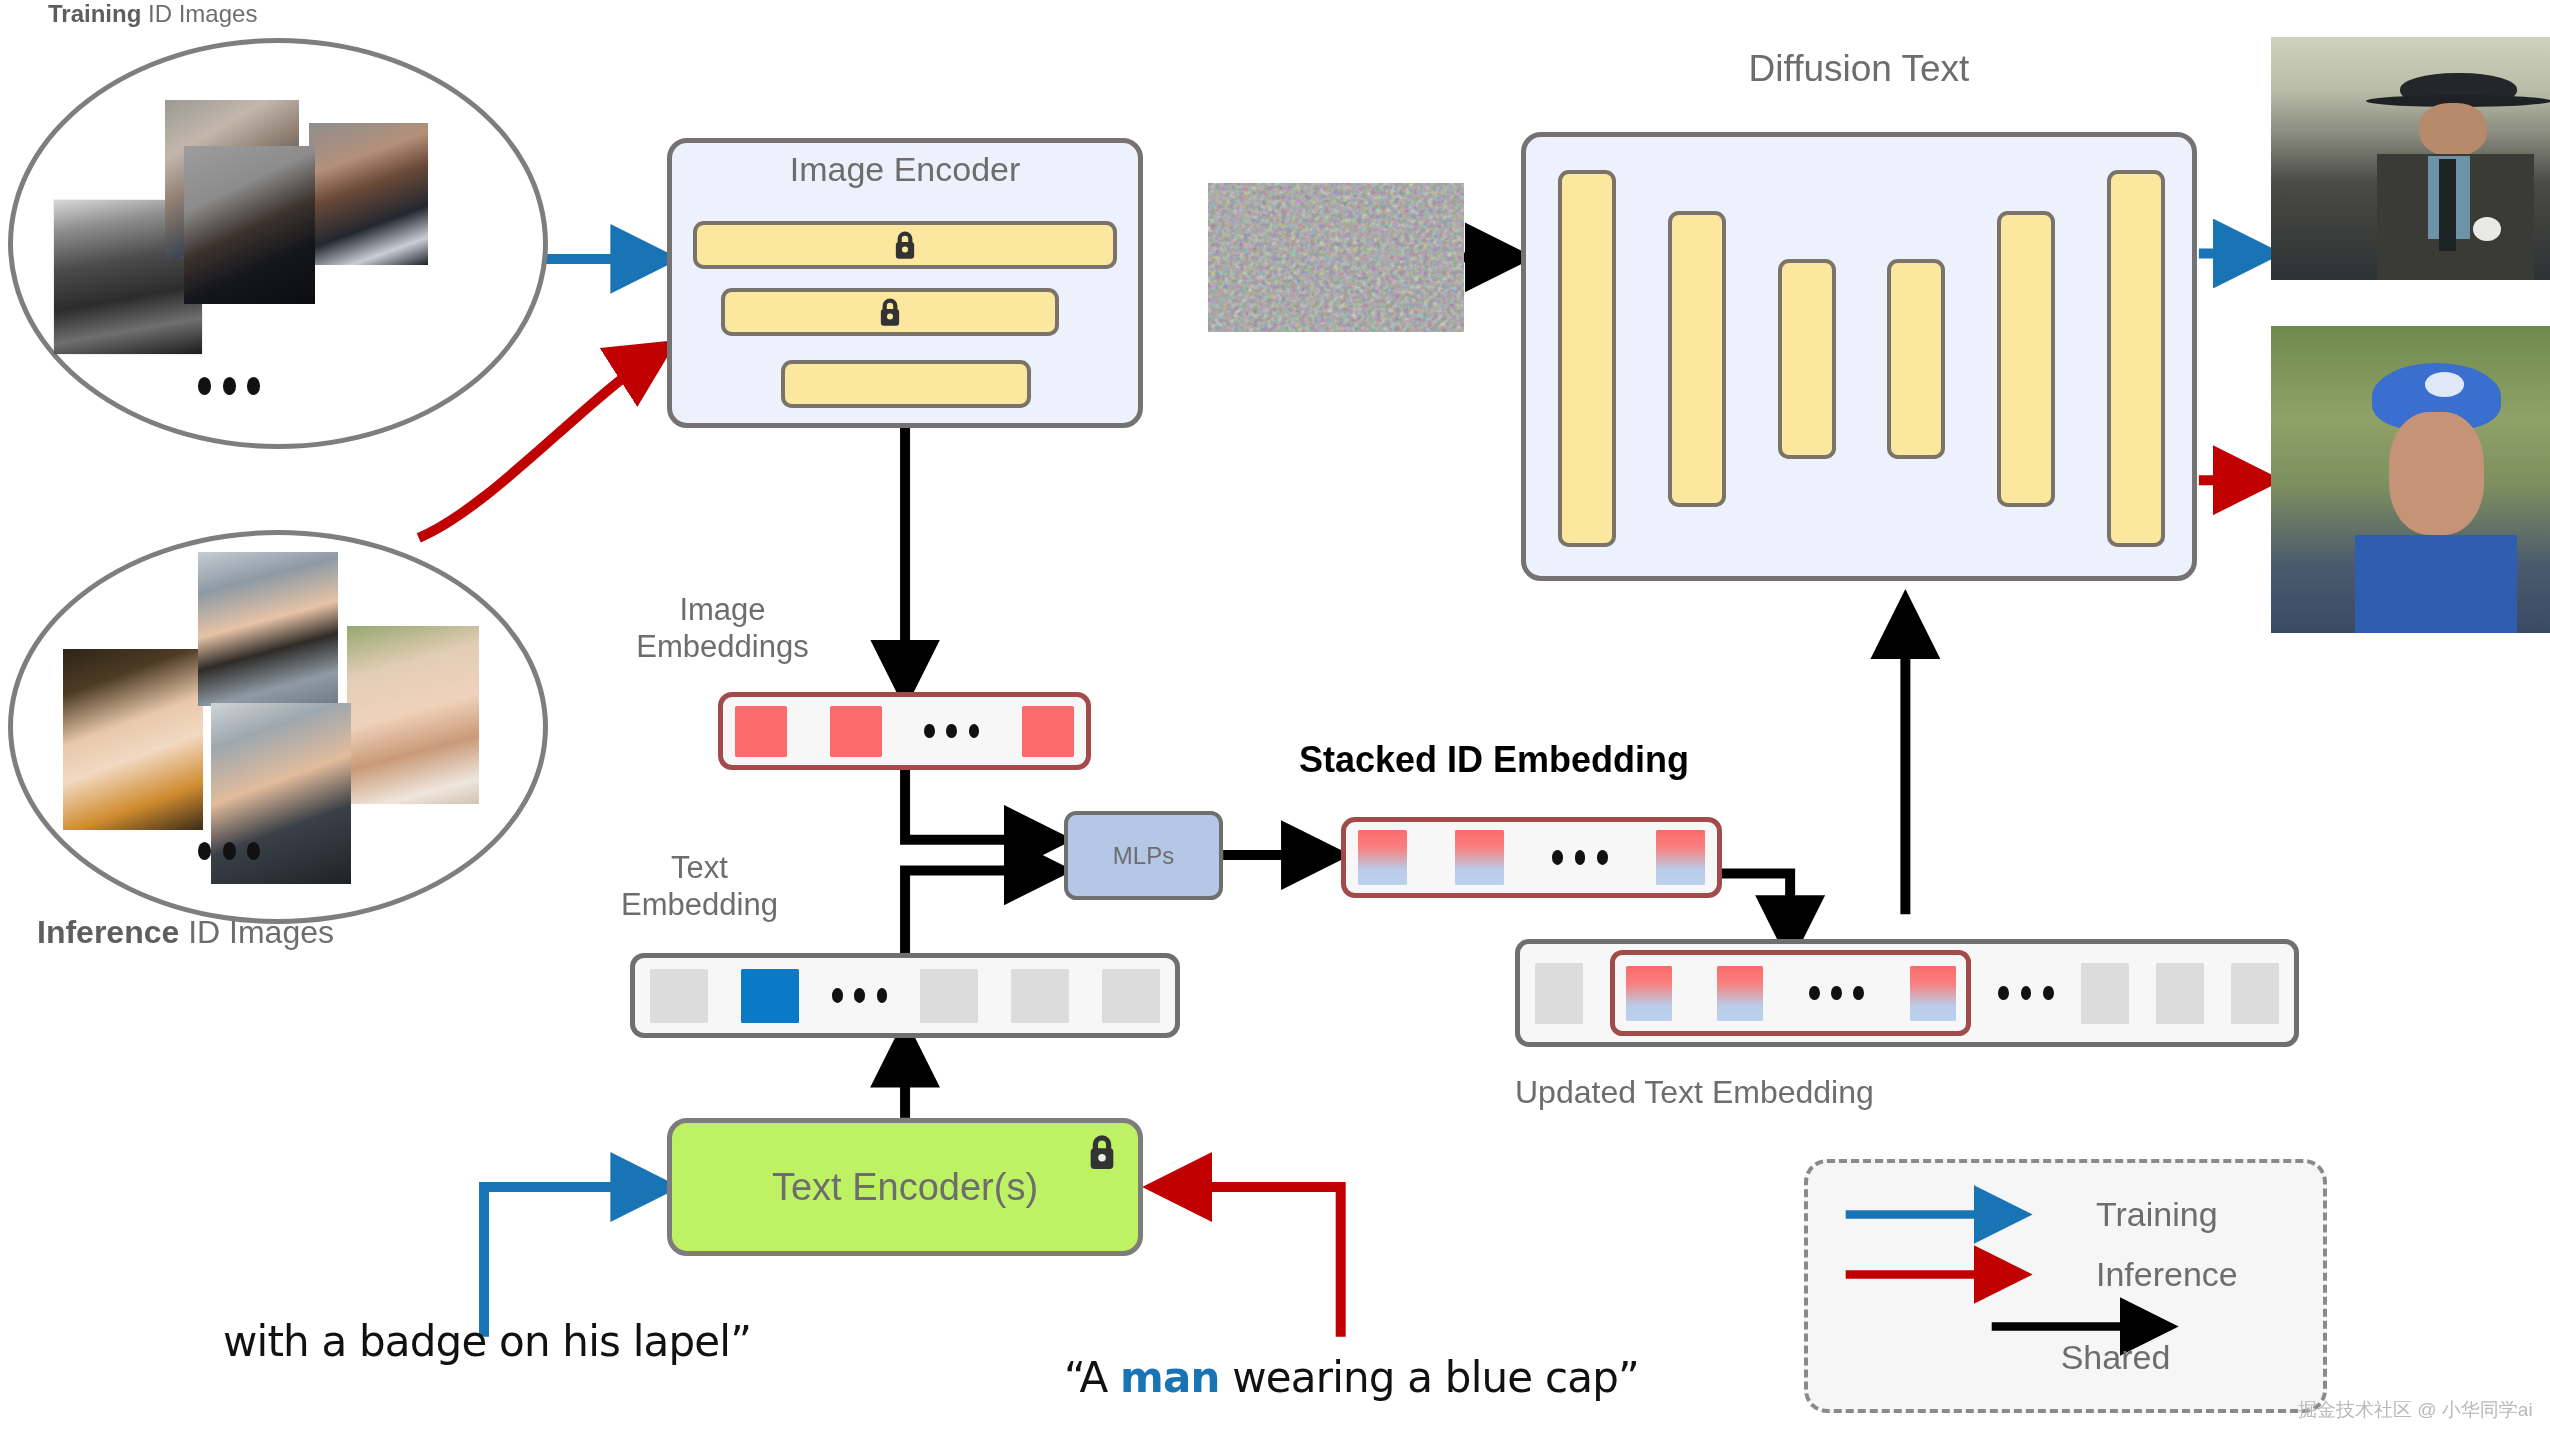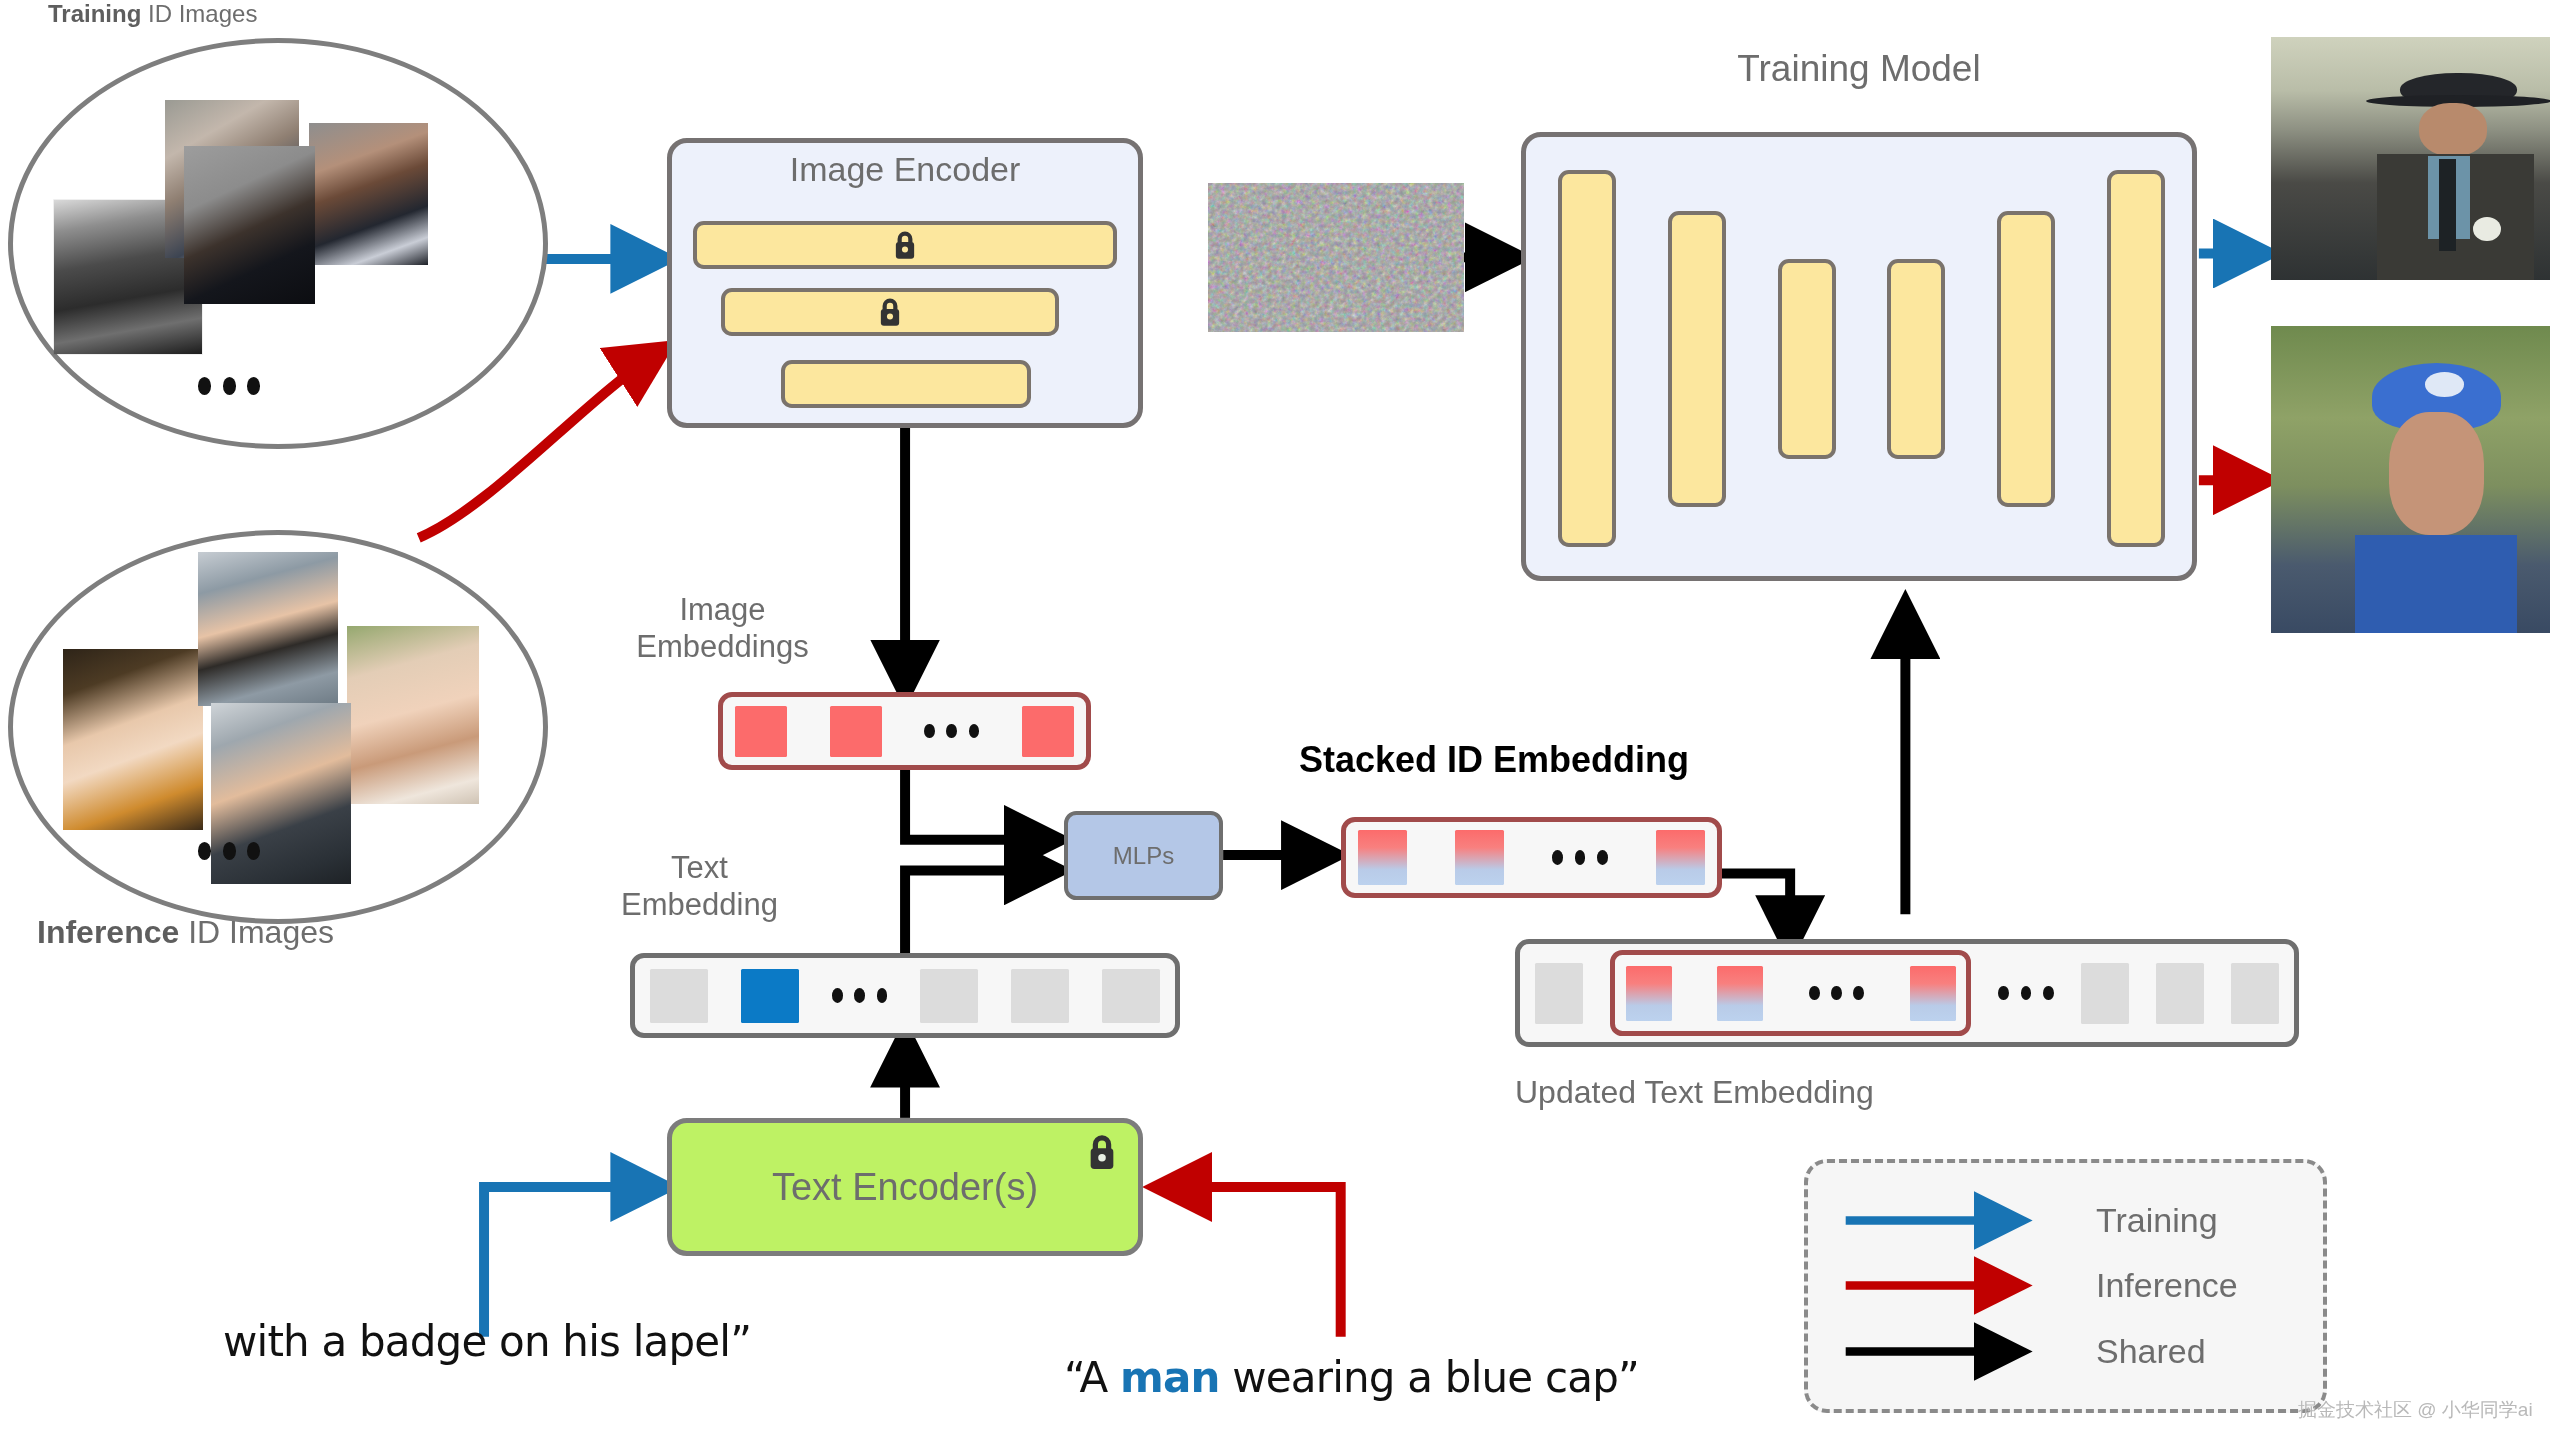--- a/index.html
+++ b/index.html
@@ -145,21 +145,21 @@
 <div class="abs" style="left:1208px;top:183px;width:256px;height:149px;overflow:hidden;background:#9a9a9a;">
   <svg width="256" height="149" viewBox="0 0 60 35" preserveAspectRatio="none">
     <filter id="nz">
         <feTurbulence type="fractalNoise" baseFrequency="0.9" numOctaves="4" stitchTiles="stitch"></feTurbulence>
       </filter>
     <rect width="60" height="35" filter="url(#nz)"></rect>
   </svg>
 </div>
 <div class="abs" style="left:1208px;top:183px;width:256px;height:149px;"></div>
 
-<div class="abs lbl" style="left:1521px;top:48px;width:676px;text-align:center;font-size:37px;">Training Model</div>
+<div class="abs lbl" style="left:1521px;top:48px;width:676px;text-align:center;font-size:37px;">Diffusion Text</div>
 <div class="abs panel" style="left:1521px;top:132px;width:676px;height:449px;"></div>
 <div class="abs" style="left:1558px;top:151px;width:607px;height:415px;display:flex;align-items:center;justify-content:space-between;">
   <div class="ybar" style="width:58px;height:377px;"></div>
   <div class="ybar" style="width:58px;height:296px;"></div>
   <div class="ybar" style="width:58px;height:200px;"></div>
   <div class="ybar" style="width:58px;height:200px;"></div>
   <div class="ybar" style="width:58px;height:296px;"></div>
   <div class="ybar" style="width:58px;height:377px;"></div>
 </div>
 
@@ -276,21 +276,21 @@
       <path d="M2,15 L226,15" stroke="#1874b4" stroke-width="11" marker-end="url(#ahB)"></path>
     </svg>
     <span class="lbl" style="font-size:34px;margin-left:60px;">Training</span>
   </div>
   <div class="lgrow" style="padding-left:40px;">
     <svg width="192" height="23" viewBox="0 0 250 30">
       <path d="M2,15 L226,15" stroke="#c00000" stroke-width="11" marker-end="url(#ahR)"></path>
     </svg>
     <span class="lbl" style="font-size:34px;margin-left:60px;">Inference</span>
   </div>
-  <div class="lgrow" style="padding-left:40px;">
+  <div class="lgrow" style="padding-left:40px;flex-direction:column;">
     <svg width="192" height="23" viewBox="0 0 250 30">
       <path d="M2,15 L226,15" stroke="#000" stroke-width="11" marker-end="url(#ahK)"></path>
     </svg>
     <span class="lbl" style="font-size:34px;margin-left:60px;">Shared</span>
   </div>
 </div>
 
 <div class="abs wm" style="left:2298px;top:1397px;">掘金技术社区 @ 小华同学ai</div>
 
 

